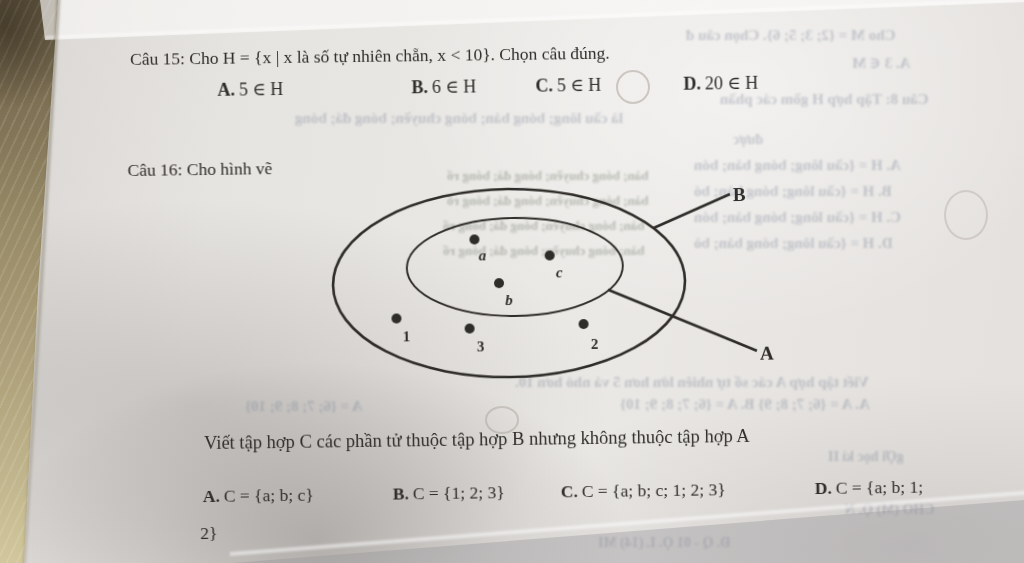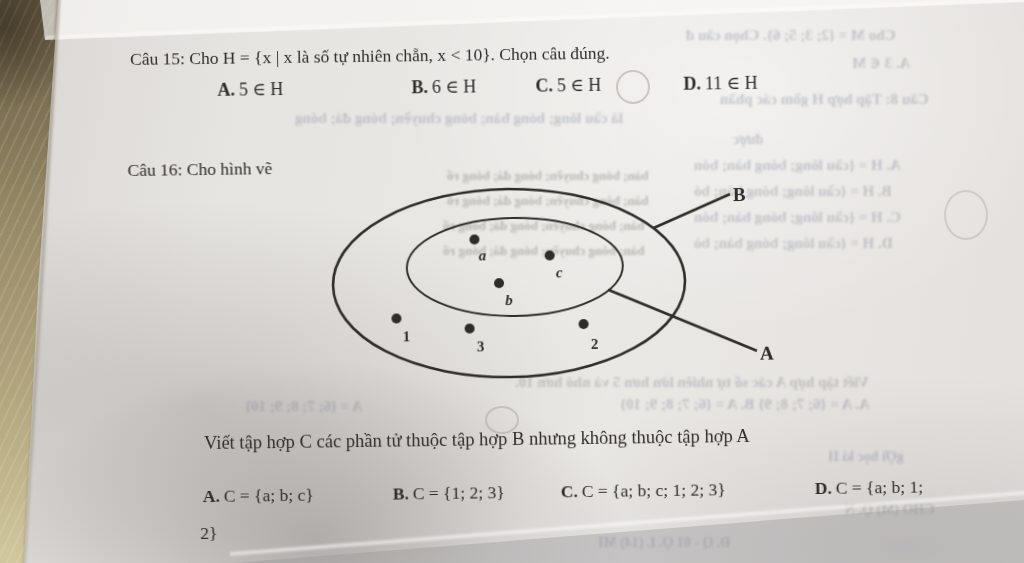--- a/index.html
+++ b/index.html
@@ -100,21 +100,21 @@
       <span>Cho H = {x | x là số tự nhiên chẵn, x &lt; 10}. Chọn câu đúng.</span>
     </div>
 
     <span class="opt" style="left:220px;top:75px;">
       <b>A.</b><span>5 ∈ H</span></span>
     <span class="opt" style="left:387px;top:75px;margin-left:27px;">
       <b>B.</b><span>6 ∈ H</span></span>
     <span class="opt" style="left:538px;top:75px;">
       <b>C.</b><span>5 ∈ H</span></span>
     <span class="opt" style="left:686px;top:75px;">
-      <b>D.</b><span>11 ∈ H</span></span>
+      <b>D.</b><span>20 ∈ H</span></span>
 
     <div class="qline" style="left:129px;top:155px;">
       <b>Câu 16:</b>
       <span>Cho hình vẽ</span>
     </div>
 
     <svg style="position:absolute;left:328px;top:178px;" width="470" height="208" viewBox="0 0 470 208">
       <ellipse class="ink" cx="181" cy="105" rx="176" ry="94" stroke-width="2.6"></ellipse>
       <ellipse class="ink" cx="187" cy="89" rx="108" ry="49" stroke-width="1.9"></ellipse>
       <line class="ink" x1="326" y1="52" x2="403" y2="19" stroke-width="2.6"></line>

